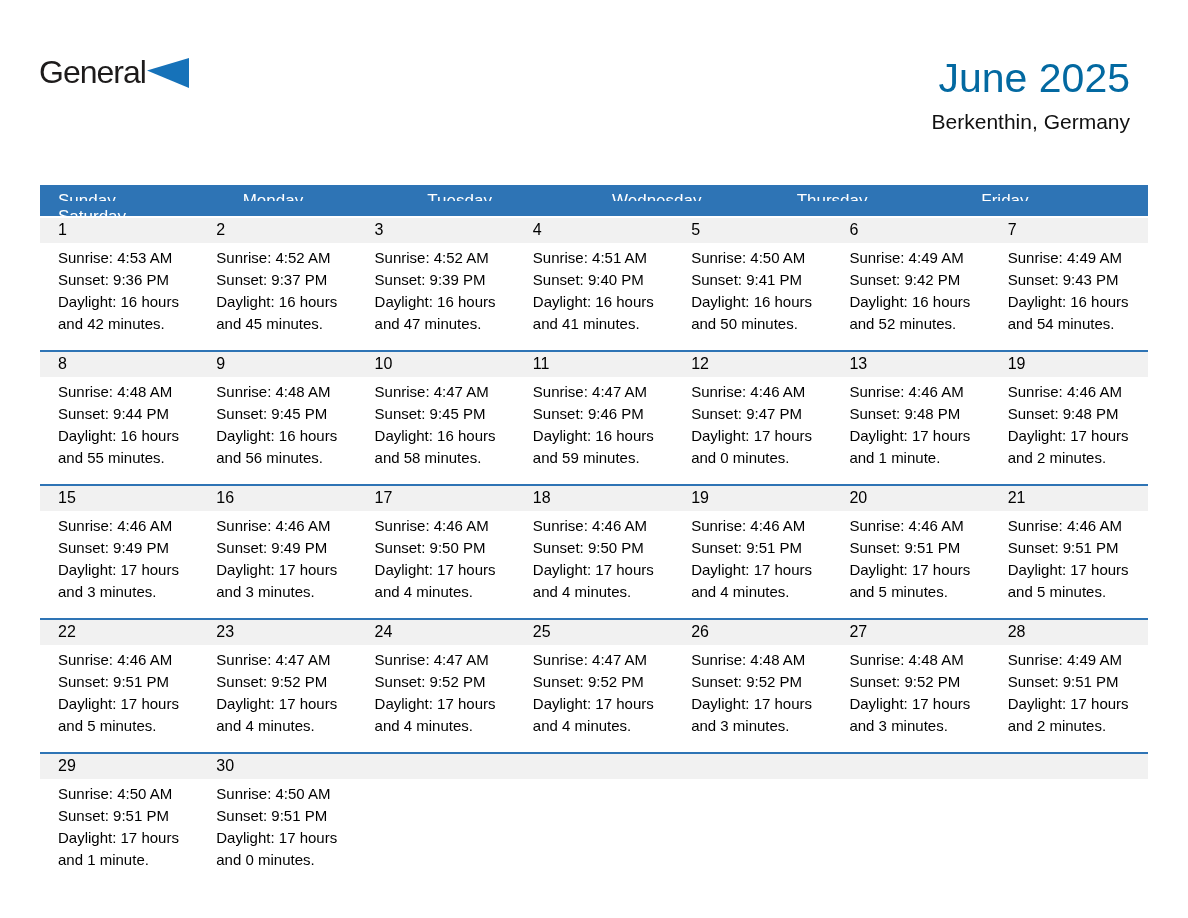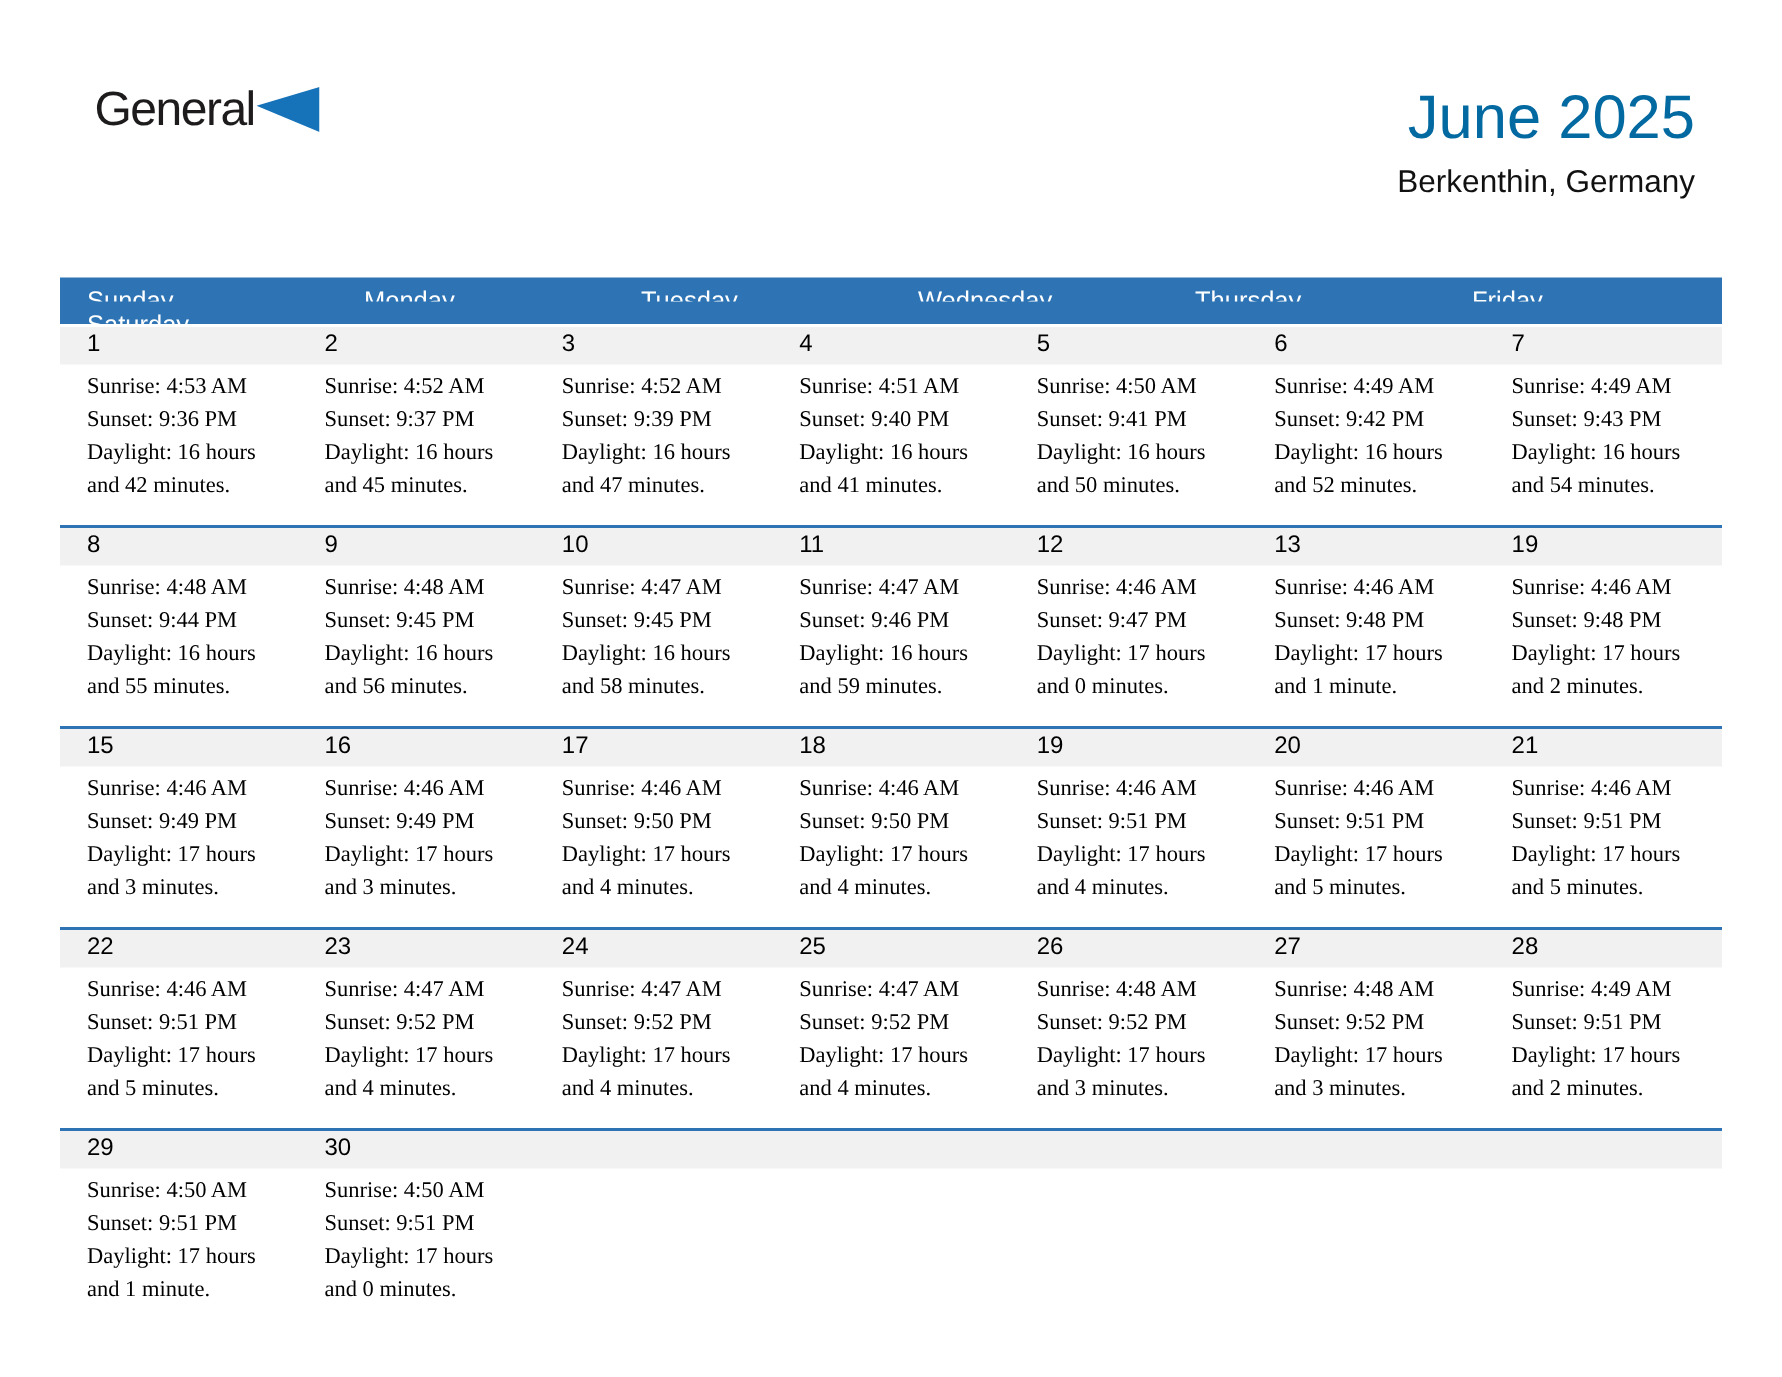--- a/index.html
+++ b/index.html
@@ -20,21 +20,21 @@
     position: relative;
     width: 1188px;
     height: 918px;
     background: #ffffff;
     overflow: hidden;
   }
 
   
   .logo {
     position: absolute;
-    left: 63px;
+    left: 39px;
     top: 56px;
     width: 160px;
     line-height: 1;
   }
   .logo-line1 {
     display: flex;
     align-items: flex-start;
   }
   .logo-general {
     font-size: 32px;
@@ -111,21 +111,20 @@
     padding: 3px 0 2px 18px;
     min-height: 25px;
   }
   .info-strip {
     display: grid;
     grid-template-columns: repeat(7, 1fr);
   }
   .info-cell {
     padding: 4px 6px 15px 18px;
     min-height: 106px;
-    font-family: Liberation Serif, serif;
   }
   .info-line {
     font-size: 15px;
     line-height: 22px;
     white-space: nowrap;
   }
 </style>
 </head>
 <body>
 

